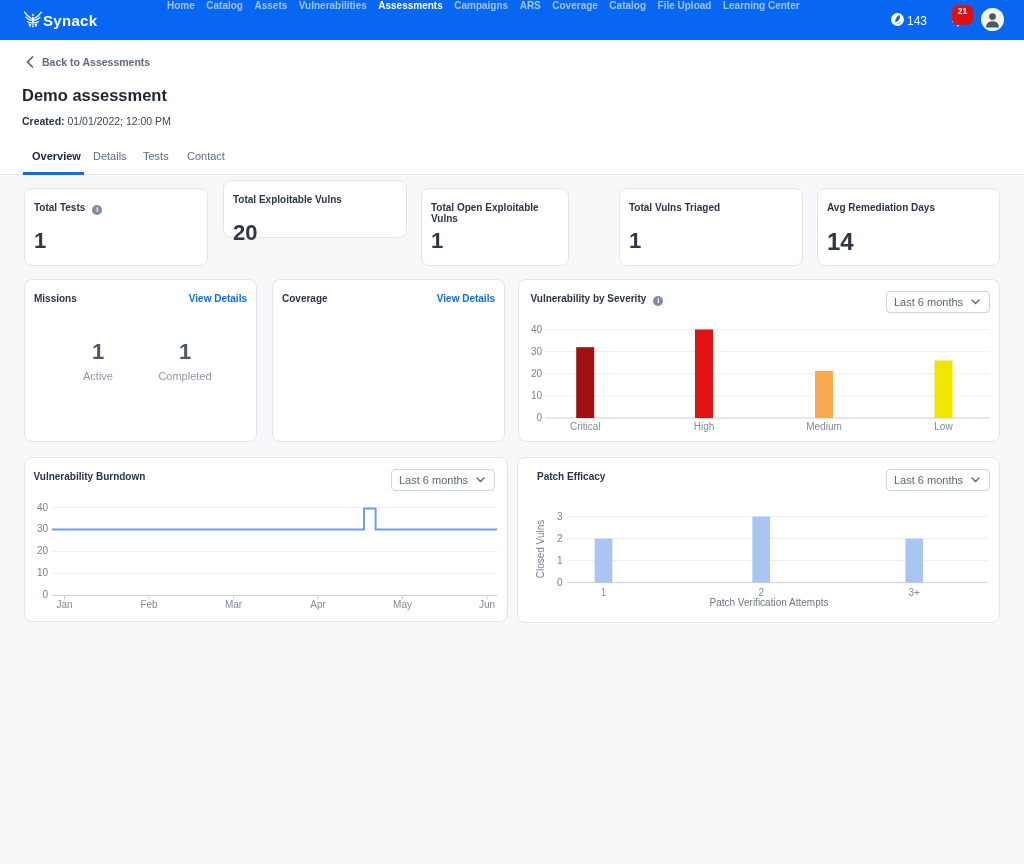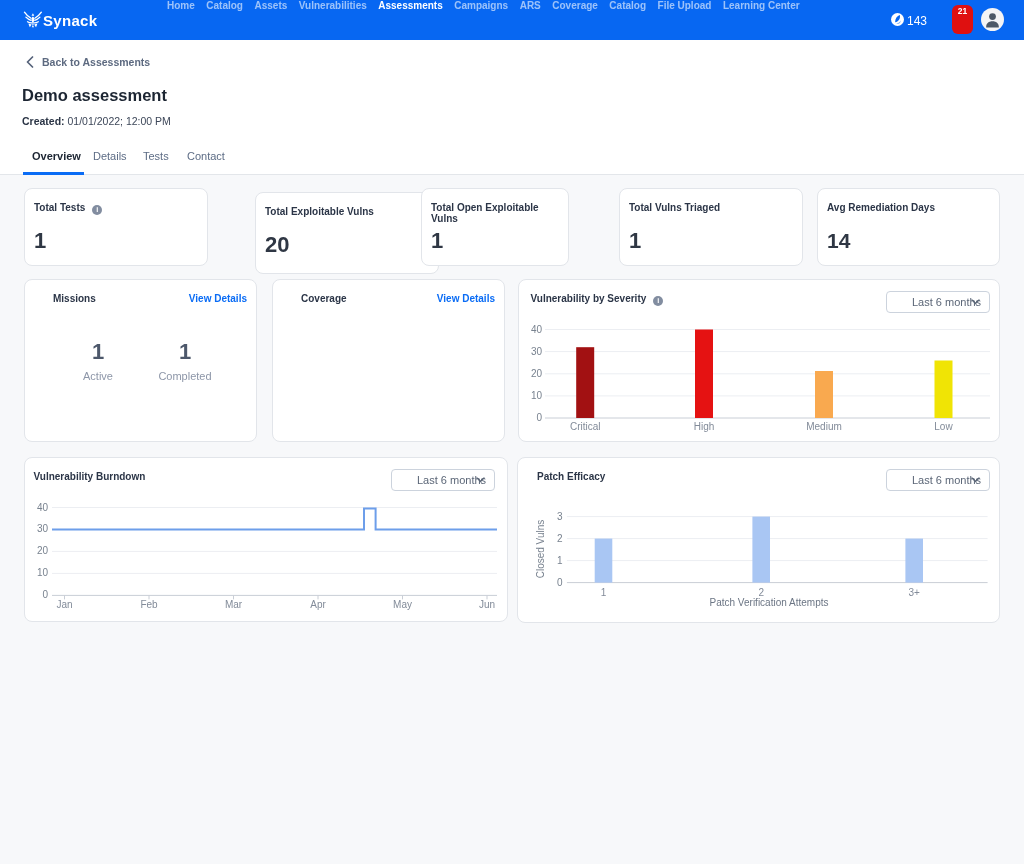--- a/index.html
+++ b/index.html
@@ -14,26 +14,26 @@
   #band { position:absolute; left:0; top:40px; width:1024px; height:135px; background:#ffffff; border-bottom:1px solid #e3e6ea; }
   #backlink { position:absolute; left:42px; top:57px; font-size:10.5px; font-weight:bold; color:#5d6a80; line-height:1.1; }
   #title { position:absolute; left:22px; top:86px; font-size:16.5px; font-weight:bold; color:#1c2532; line-height:1.18; }
   #created { position:absolute; left:22px; top:116px; font-size:10.5px; color:#3d4759; line-height:1.1; }
   #created b { color:#2a3445; }
   .tab { position:absolute; top:150px; font-size:11px; color:#5d6c85; line-height:1.1; }
   .tab.on { color:#1c2532; font-weight:bold; }
   #tabline { position:absolute; left:23px; top:172px; width:61px; height:3px; background:#0a6cf5; }
   
   .card { position:absolute; background:#ffffff; border:1px solid #e2e5ea; border-radius:8px; }
-  .ct { position:absolute; left:28px; top:13px; font-size:10px; font-weight:bold; color:#2b3547; line-height:1.1; }
+  .ct { position:absolute; left:9px; top:13px; font-size:10px; font-weight:bold; color:#2b3547; line-height:1.1; }
   .vd { position:absolute; right:9px; top:13px; font-size:10px; font-weight:bold; color:#0a6cf5; line-height:1.1; }
   .statnum { font-size:22px; font-weight:bold; color:#4d586b; text-align:center; line-height:21px; }
   .statlab { font-size:11px; color:#8d96a8; text-align:center; margin-top:8px; line-height:1.1; }
   .ddl { position:absolute; width:104px; height:22px; border:1px solid #ccd3dd; border-radius:4px; background:#fff;
-         font-size:11px; color:#5b6677; line-height:20px; padding-left:25px; }
+         font-size:11px; color:#5b6677; line-height:20px; padding-left:7px; }
   .info { display:inline-block; width:10px; height:10px; border-radius:50%; background:#828da0; color:#fff;
           font-size:7.5px; font-weight:bold; text-align:center; line-height:10px; vertical-align:-1px; margin-left:7px; }
 </style>
 </head>
 <body>
 
 <div id="nav">
   <svg class="abs" style="left:23px;top:9px" width="20" height="21" viewBox="0 0 22 22">
     <g fill="none" stroke="#ffffff" stroke-width="1.5" stroke-linecap="round">
       <path d="M1.6,3.0 Q4.2,7.0 8.8,9.6"></path>
@@ -76,21 +76,21 @@
 
   <svg class="abs" style="left:952px;top:15.5px" width="13" height="11" viewBox="0 0 13 11">
     <g fill="#ffffff">
       <rect x="0.2" y="4.7" width="2.6" height="1.5" rx="0.75"></rect>
       <rect x="3.3" y="3.1" width="1.35" height="4.8" rx="0.67"></rect>
       <rect x="5.15" y="0.4" width="1.6" height="10.2" rx="0.8"></rect>
       <rect x="7.25" y="2.5" width="1.35" height="5.4" rx="0.67"></rect>
       <rect x="9.1" y="4.4" width="3.6" height="1.5" rx="0.75"></rect>
     </g>
   </svg>
-  <div class="abs" style="left:952px;top:5px;width:21px;height:29px;border-radius:6px;background:#df1010;color:#fff;font-size:8.5px;font-weight:bold;text-align:center;line-height:12px;">21</div>
+  <div class="abs" style="left:952px;top:5px;width:21px;height:20px;border-radius:6px;background:#df1010;color:#fff;font-size:8.5px;font-weight:bold;text-align:center;line-height:12px;">21</div>
 
   <svg class="abs" style="left:981px;top:8px" width="23" height="23" viewBox="0 0 23 23">
     <circle cx="11.5" cy="11.5" r="11.5" fill="#f4f4f5"></circle>
     <circle cx="11.5" cy="8.6" r="3.4" fill="#4d5866"></circle>
     <path d="M11.5,13.2 c-3.8,0 -6.1,2.2 -6.3,5.0 l0,1.2 12.6,0 0,-1.2 c-0.2,-2.8 -2.5,-5.0 -6.3,-5.0 Z" fill="#4d5866"></path>
   </svg>
 </div>
 
 <div id="band"></div>
 <svg class="abs" style="left:26px;top:56px" width="8" height="12" viewBox="0 0 8 12">
@@ -102,35 +102,35 @@
 <div class="tab on" style="left:32px;">Overview</div>
 <div class="tab" style="left:93px;">Details</div>
 <div class="tab" style="left:143px;">Tests</div>
 <div class="tab" style="left:187px;">Contact</div>
 <div id="tabline"></div>
 
 <div class="card" style="left:24px;top:188px;width:184px;height:78px;">
   <div class="ct" style="left:9px;">Total Tests<span class="info">i</span></div>
   <div class="abs" style="left:9px;top:41px;font-size:22px;font-weight:bold;color:#2f3744;line-height:1;">1</div>
 </div>
-<div class="card" style="left:223px;top:192px;width:184px;height:82px;margin-left:32px;">
+<div class="card" style="left:223px;top:180px;width:184px;height:58px;">
   <div class="ct" style="left:9px;">Total Exploitable Vulns</div>
   <div class="abs" style="left:9px;top:41px;font-size:22px;font-weight:bold;color:#2f3744;line-height:1;">20</div>
 </div>
 <div class="card" style="left:421px;top:188px;width:148px;height:78px;">
   <div class="ct" style="left:9px;">Total Open Exploitable Vulns</div>
   <div class="abs" style="left:9px;top:41px;font-size:22px;font-weight:bold;color:#2f3744;line-height:1;">1</div>
 </div>
 <div class="card" style="left:619px;top:188px;width:184px;height:78px;">
   <div class="ct" style="left:9px;">Total Vulns Triaged</div>
   <div class="abs" style="left:9px;top:41px;font-size:22px;font-weight:bold;color:#2f3744;line-height:1;">1</div>
 </div>
 <div class="card" style="left:817px;top:188px;width:183px;height:78px;">
   <div class="ct" style="left:9px;">Avg Remediation Days</div>
-  <div class="abs" style="left:9px;top:41px;font-size:21px;font-weight:bold;color:#2f3744;line-height:1;">14</div>
+  <div class="abs" style="left:9px;top:41px;font-size:24px;font-weight:bold;color:#2f3744;line-height:1;">14</div>
 </div>
 
 <div class="card" style="left:24px;top:279px;width:233px;height:163px;">
   <div class="ct">Missions</div>
   <div class="vd">View Details</div>
   <div class="abs" style="left:0;top:61px;width:233px;display:flex;justify-content:center;">
     <div style="width:87px;">
         <div class="statnum">1</div>
         <div class="statlab">Active</div>
       </div>

